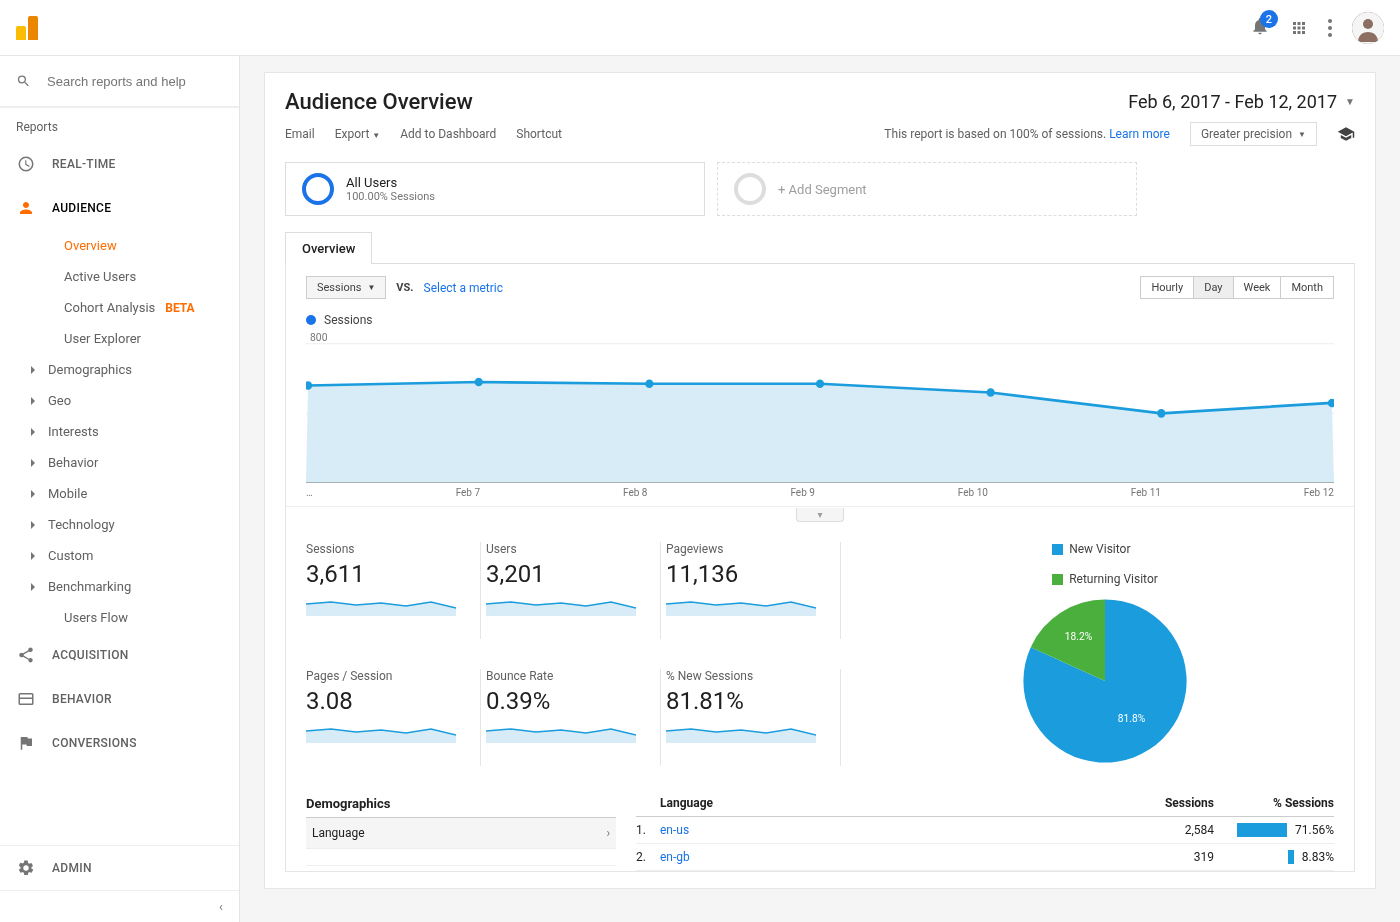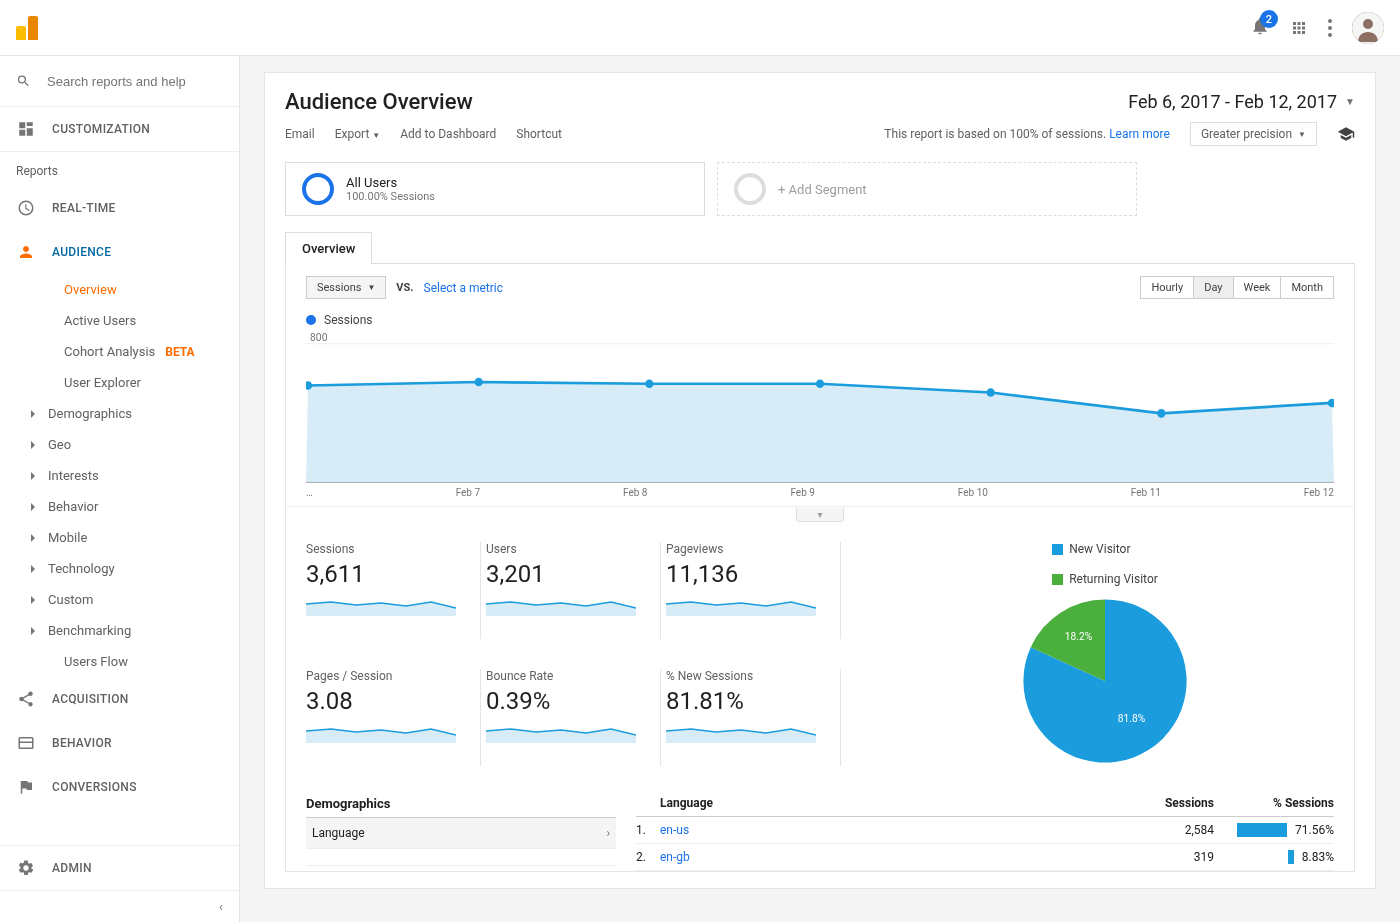--- a/index.html
+++ b/index.html
@@ -15,21 +15,21 @@
 .badge { position: absolute; top: -6px; right: -8px; background: #1a73e8; color: #fff; border-radius: 50%; width: 18px; height: 18px; font-size: 11px; display: flex; align-items: center; justify-content: center; font-weight: 500; }
 .apps-icon { width: 18px; height: 18px; fill: #757575; }
 .avatar { width: 32px; height: 32px; border-radius: 50%; background: linear-gradient(135deg,#8d6e63,#bcaaa4); display: flex; align-items: center; justify-content: center; overflow: hidden; }
 
 .layout { display: flex; height: calc(100vh - 56px); }
 .sidebar { width: 240px; border-right: 1px solid #e5e5e5; display: flex; flex-direction: column; background: #fff; }
 .search-row { display: flex; align-items: center; padding: 16px; gap: 16px; border-bottom: 1px solid #eee; }
 .search-input { border: none; outline: none; font-size: 13px; color: #757575; flex: 1; background: transparent; }
 .nav-item { display: flex; align-items: center; padding: 12px 16px; gap: 16px; cursor: pointer; font-size: 12px; color: #616161; font-weight: 500; text-transform: none; }
 .nav-item .icon { width: 20px; height: 20px; fill: #757575; display: flex; align-items: center; justify-content: center; }
-.nav-item.active { color: #0369a1; }
+.nav-item.active { color: #000000; }
 .nav-item.active .icon { fill: #ff6d00; }
 .nav-item-label { letter-spacing: 0.3px; }
 .reports-header { padding: 12px 16px 8px; font-size: 12px; color: #616161; border-top: 1px solid #eee; }
 .sub-items { padding-left: 48px; }
 .sub-item { display: flex; align-items: center; padding: 8px 16px 8px 0; font-size: 13px; color: #616161; cursor: pointer; gap: 6px; }
 .sub-item.active { color: #ff6d00; }
 .sub-item .chev { width: 10px; fill: #757575; visibility: hidden; }
 .sub-item.has-chev .chev { visibility: visible; margin-left: -20px; margin-right: 4px; }
 .beta { color: #ff6d00; font-size: 12px; font-weight: 700; margin-left: 4px; vertical-align: super; }
 .sidebar-bottom { margin-top: auto; border-top: 1px solid #eee; }
@@ -143,28 +143,20 @@
   </div>
 </div>
 
 <div class="layout">
   <div class="sidebar">
     <div class="search-row">
       <svg width="18" height="18" viewBox="0 0 24 24" fill="#757575">
           <path d="M15.5 14h-.79l-.28-.27A6.471 6.471 0 0016 9.5 6.5 6.5 0 109.5 16c1.61 0 3.09-.59 4.23-1.57l.27.28v.79l5 4.99L20.49 19l-4.99-5zm-6 0C7.01 14 5 11.99 5 9.5S7.01 5 9.5 5 14 7.01 14 9.5 11.99 14 9.5 14z"></path>
         </svg>
       <input class="search-input" placeholder="Search reports and help" style="">
-    </div>
-    <div class="nav-item">
-      <span class="icon">
-          <svg viewBox="0 0 24 24" width="18" height="18" fill="#757575">
-            <path d="M3 3h8v8H3zm10 0h8v5h-8zM3 13h8v8H3zm10-2h8v10h-8z"></path>
-          </svg>
-        </span>
-      <span class="nav-item-label">CUSTOMIZATION</span>
     </div>
     <div class="reports-header">Reports</div>
     <div class="nav-item">
       <span class="icon">
           <svg viewBox="0 0 24 24" width="18" height="18" fill="#757575">
             <path d="M12 2a10 10 0 100 20 10 10 0 000-20zm0 18a8 8 0 110-16 8 8 0 010 16zm.5-13H11v6l5.2 3.1.8-1.3-4.5-2.7z"></path>
           </svg>
         </span>
       <span class="nav-item-label">REAL-TIME</span>
     </div>

